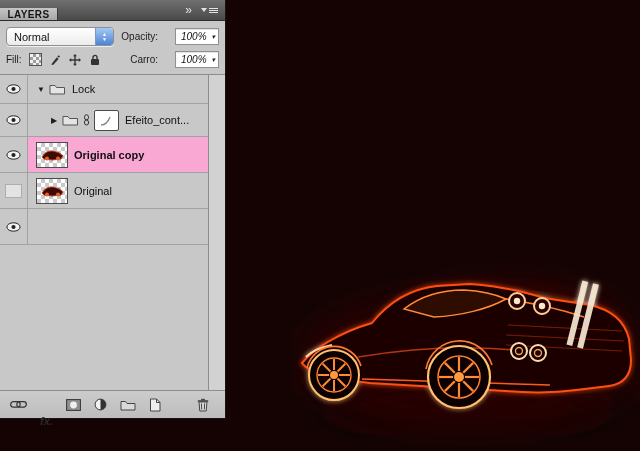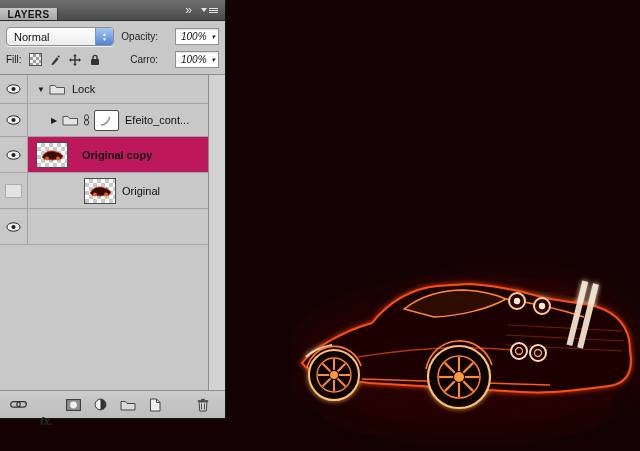--- a/index.html
+++ b/index.html
@@ -54,21 +54,21 @@
     background-size:6px 6px;}
   
   .list-region{flex:1;display:flex;overflow:hidden;}
   .list-main{flex:1;display:flex;flex-direction:column;}
   .scroll-gutter{width:16px;background:#d2d2d2;border-left:1px solid #8d8d8d;}
   .layer-row{display:flex;align-items:stretch;border-bottom:1px solid #a2a2a2;background:#c8c8c8;}
   .eye-cell{width:27px;min-width:27px;border-right:1px solid #a2a2a2;
     display:flex;align-items:center;justify-content:center;}
   .eye-well-empty{width:15px;height:12px;background:#e3e3e3;border:1px solid #adadad;}
   .row-content{flex:1;display:flex;align-items:center;padding-left:5px;overflow:hidden;}
-  .row-selected .row-content{background:#be185d;gap:8px;}
+  .row-selected .row-content{background:#f9a8d4;}
   .h28{height:28px}.h32{height:32px}.h35{height:35px}
   .disclosure{width:12px;font-size:8px;color:#1b1b1b;text-align:center;}
   .layer-name{font-size:11px;color:#101010;white-space:nowrap;margin-left:6px;}
   .name-bold{font-weight:bold;}
   .name-italic{font-style:italic;}
   .thumb{box-sizing:border-box;border:1px solid #4c4c4c;background:#fff;position:relative;overflow:hidden;}
   .thumb-std{width:32px;height:26px;}
   .thumb-sm{width:25px;height:21px;border-radius:2px;}
   .thumb-checker{background:conic-gradient(#c9c9c9 25%,#ffffff 0 50%,#c9c9c9 0 75%,#ffffff 0);background-size:8px 8px;}
   .thumb-dark{background:#200505;}
@@ -323,21 +323,21 @@
               </svg>
           </span>
           <span class="layer-name name-bold">Original copy</span>
         </div>
       </div>
 
       <div class="layer-row h35">
         <div class="eye-cell">
           <span class="eye-well-empty"></span>
         </div>
-        <div class="row-content" style="padding-left:8px;justify-content:center;">
+        <div class="row-content" style="padding-left:8px;">
           <span class="thumb thumb-std thumb-checker">
             <svg width="30" height="24" viewBox="0 0 30 24" style="position:absolute;left:0;top:0;">
                 <path d="M5 14 Q9 7 16 8 Q23 9 26 13 L24 16 Q15 18 7 16 Z" fill="#3a0c06" stroke="#d03a1a" stroke-width="1"></path>
                 <circle cx="10" cy="15.5" r="2" fill="#e06030"></circle>
                 <circle cx="21" cy="15.5" r="2" fill="#e06030"></circle>
               </svg>
           </span>
           <span class="layer-name">Original</span>
         </div>
       </div>

